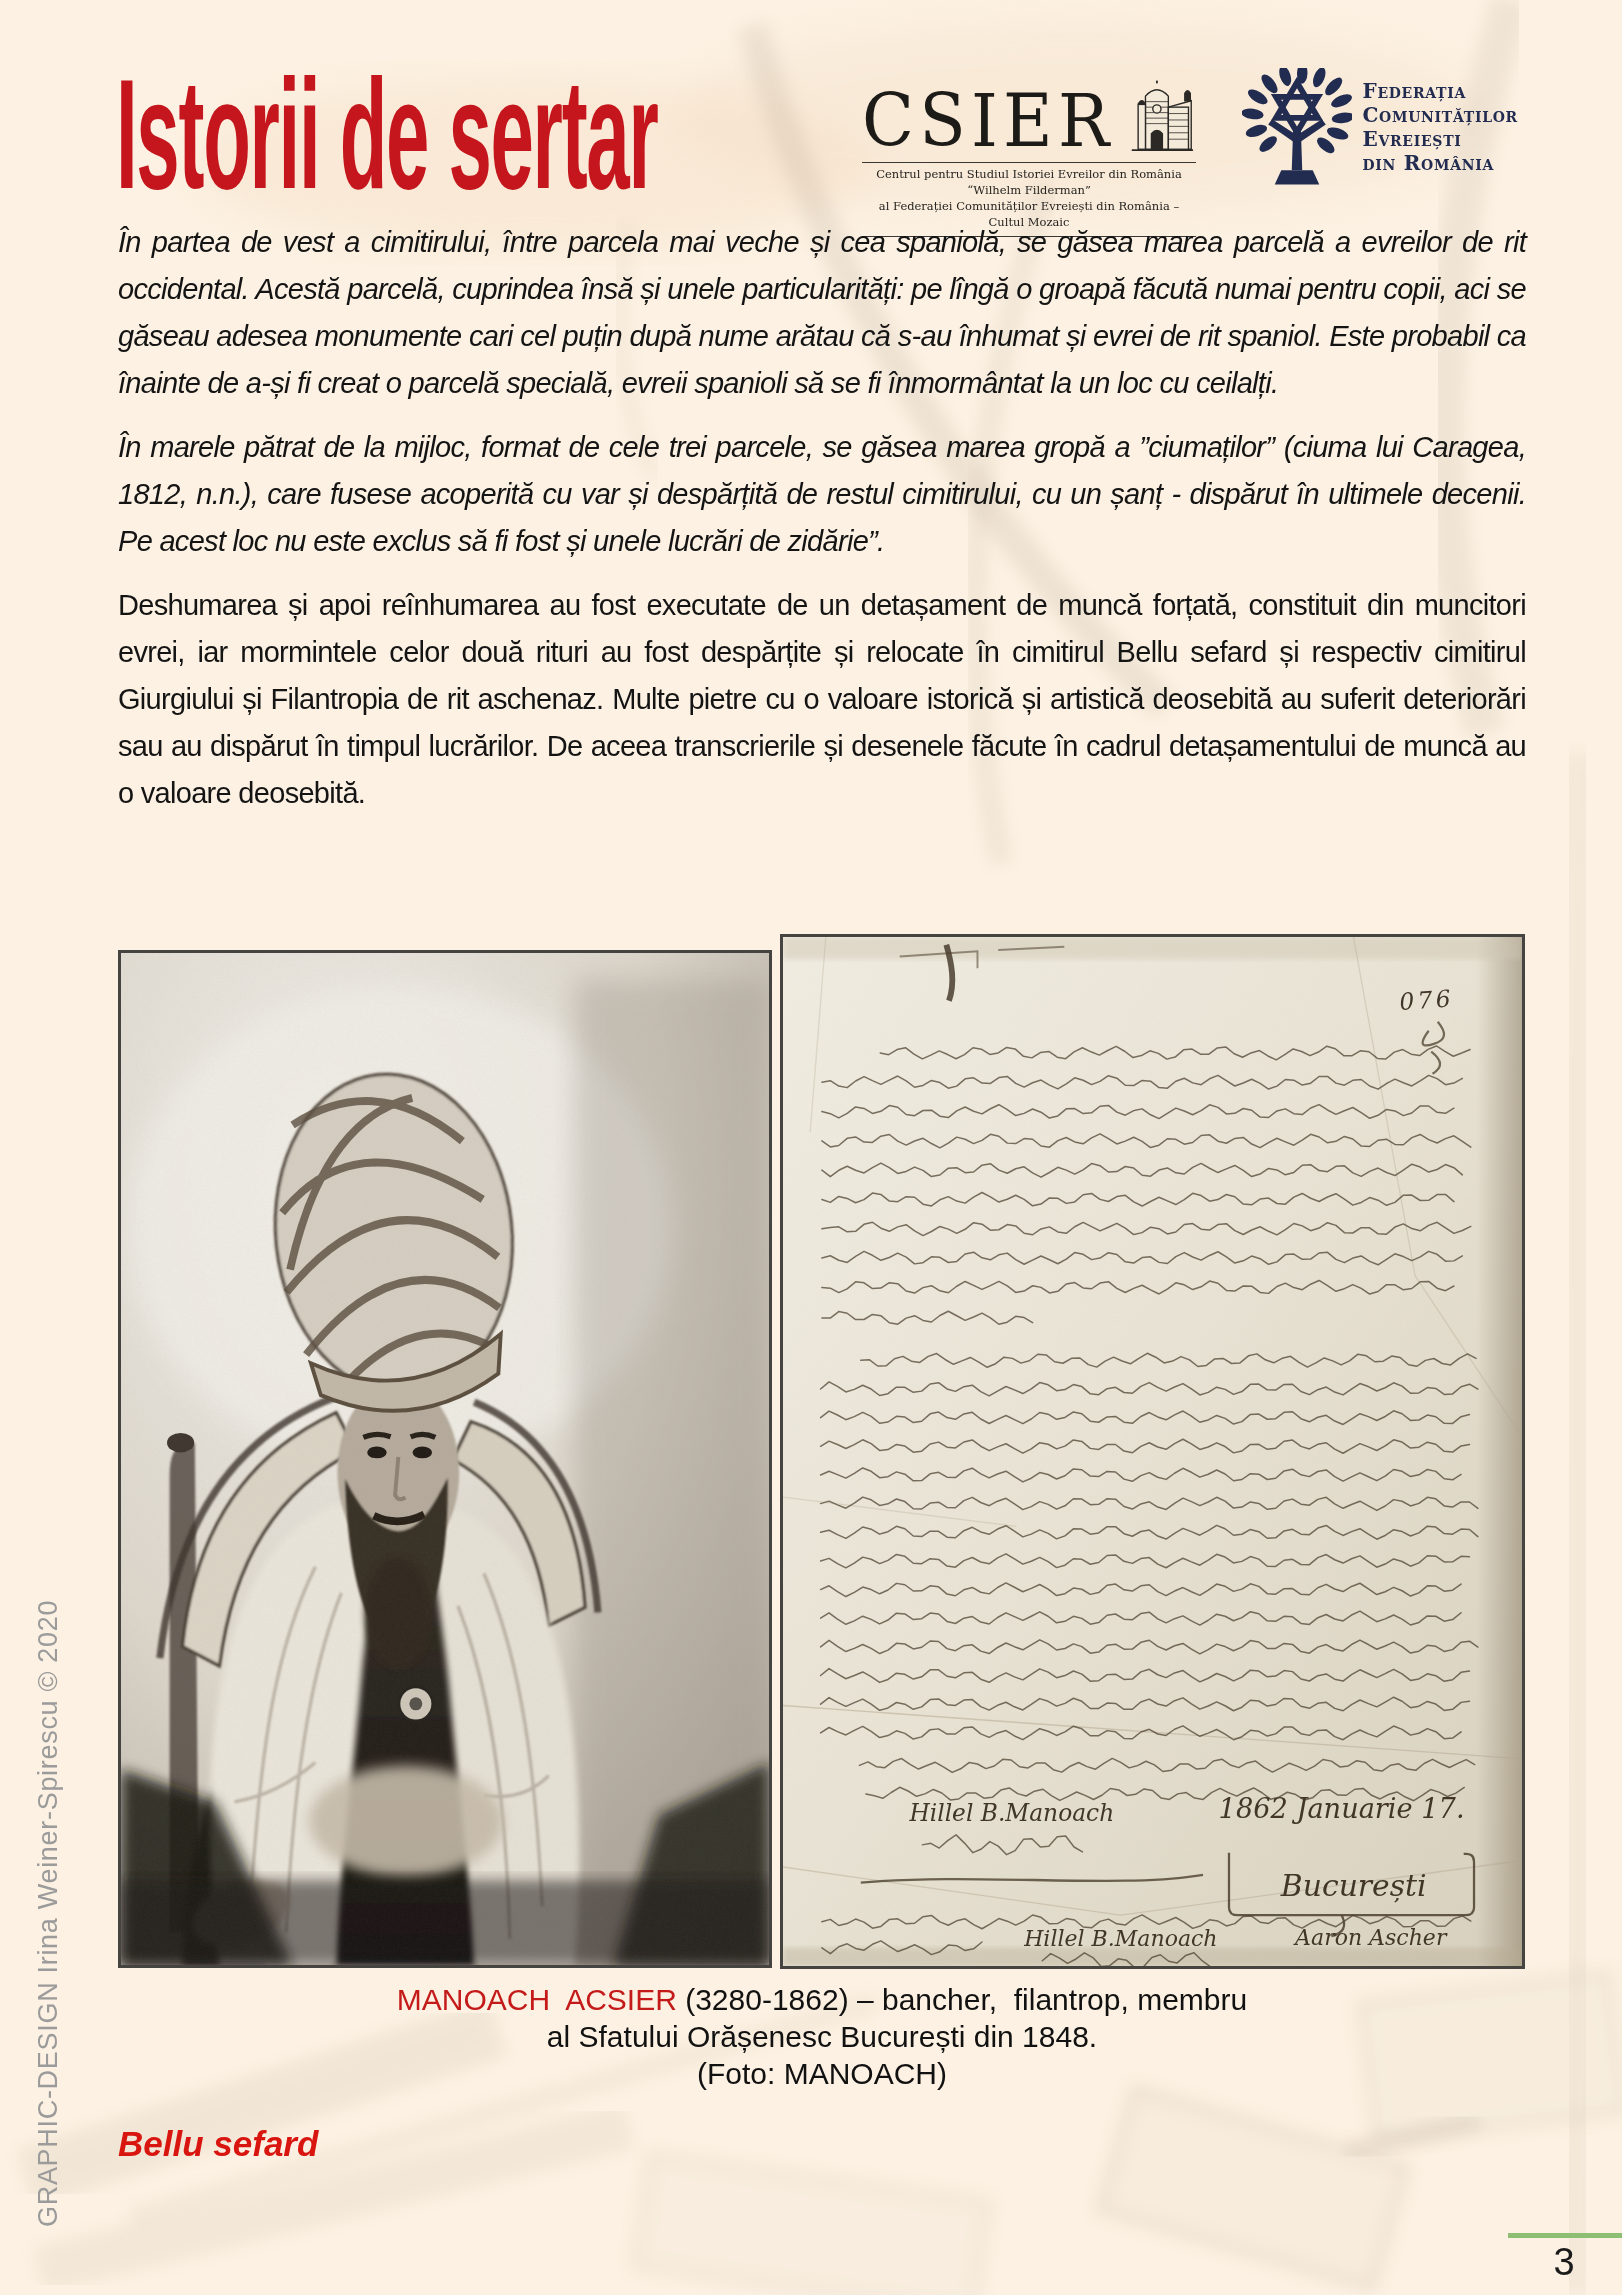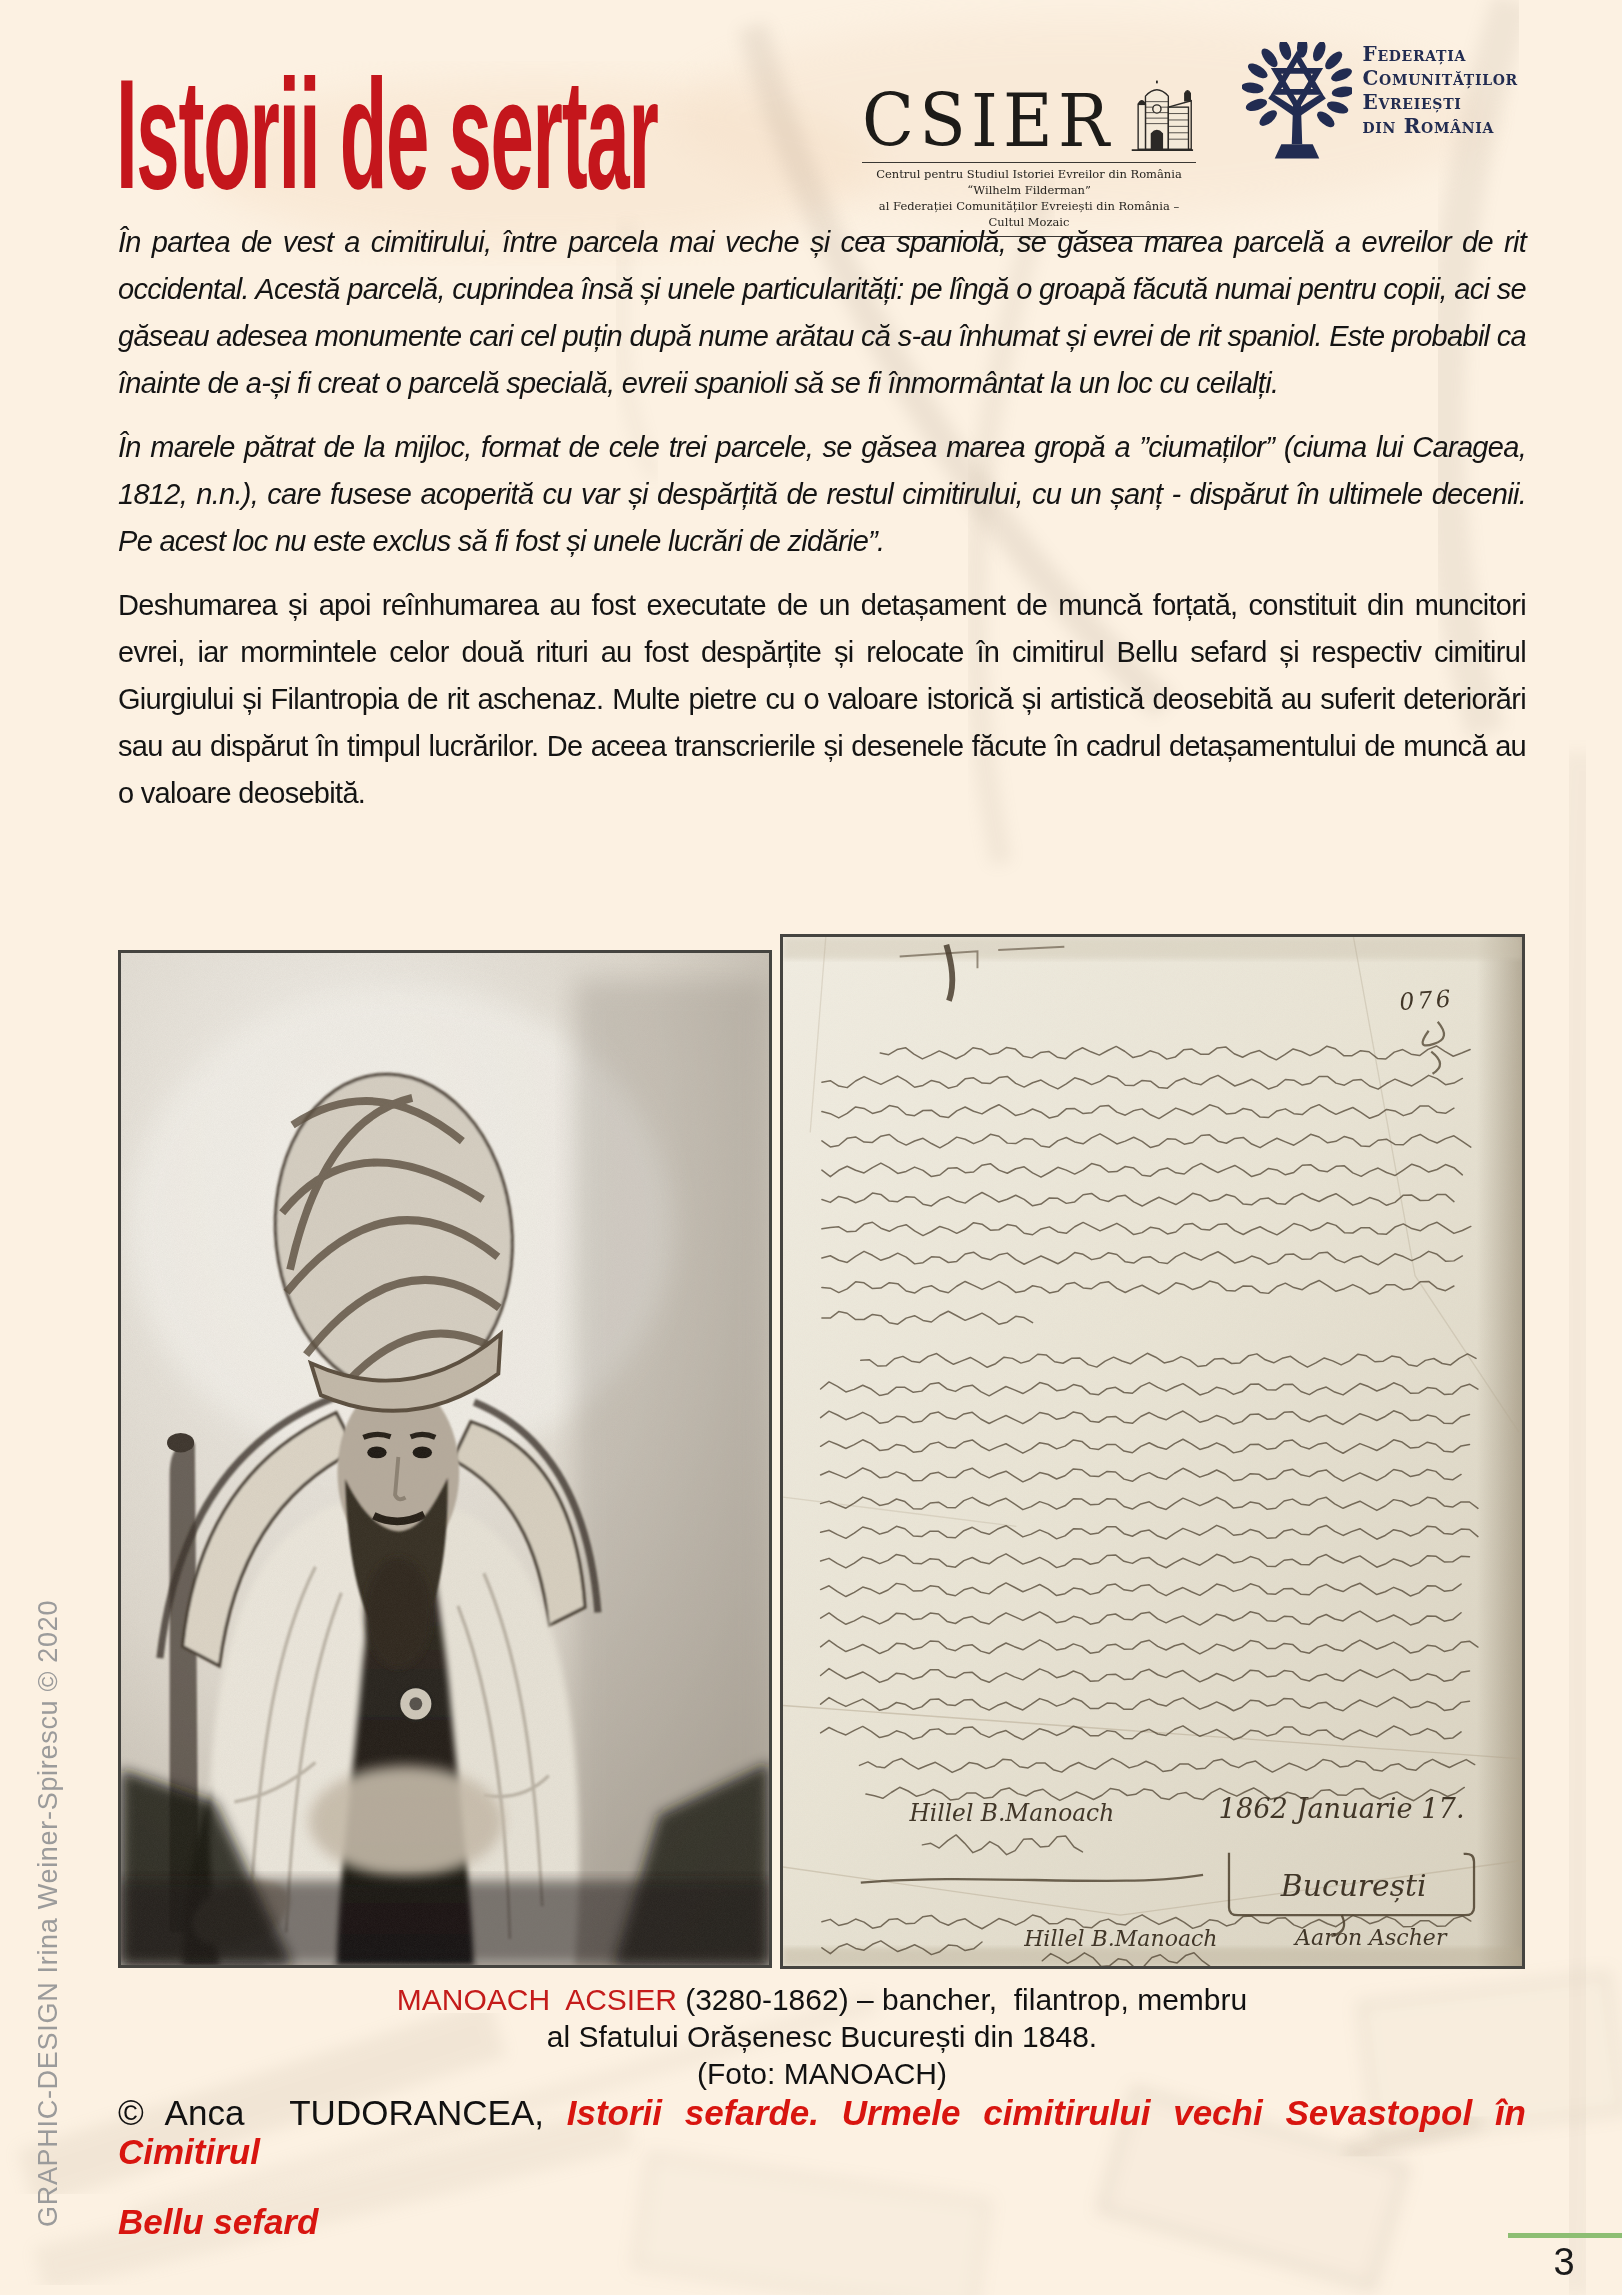--- a/index.html
+++ b/index.html
@@ -12,21 +12,21 @@
          font-weight:bold;color:#c4161c;letter-spacing:-2.6px;white-space:nowrap;
          transform:scaleX(0.50);transform-origin:left top;}
   .csier{position:absolute;left:862px;top:64px;width:334px;}
   .csier-top{display:flex;align-items:flex-end;justify-content:center;}
   .csier-acronym{font-family:"DejaVu Serif",serif;font-size:68px;line-height:1;
                  letter-spacing:5.2px;color:#1d1b18;transform:scaleY(1.08);transform-origin:bottom;}
   .csier-top svg{margin-left:3.9px;margin-bottom:-17px;}
   .csier-sub{margin-top:3.9px;border-top:1.3px solid #3a3733;border-bottom:1.3px solid #3a3733;
              padding:4.6px 0 5.9px;text-align:center;font-family:"DejaVu Serif",serif;
              font-size:11.5px;line-height:15.7px;color:#262420;}
-  .fcer{position:absolute;left:1242px;top:42px;display:flex;align-items:flex-start;}
+  .fcer{position:absolute;left:1242px;top:68px;display:flex;align-items:center;}
   .fcer-text{margin-left:10.5px;font-family:"DejaVu Serif",serif;font-variant:small-caps;
              font-size:20px;line-height:24px;letter-spacing:0.7px;color:#222c51;font-weight:bold;}
 
   
   .body-text{position:absolute;left:118px;top:219px;width:1408px;}
   .body-text p{margin:0 0 17px 0;font-size:29px;line-height:47px;letter-spacing:-0.7px;
                text-align:justify;color:#141414;}
   .body-text p.it{font-style:italic;}
 
   
@@ -345,21 +345,20 @@
     </svg>
   </div>
 
   <div class="caption">
     <div><span class="cap-red">MANOACH  ACSIER</span><span> (3280-1862) – bancher,  filantrop, membru</span></div>
     <div>al Sfatului Orășenesc București din 1848.</div>
     <div>(Foto: MANOACH)</div>
   </div>
 
   <div class="credit">
-    <div class="credit-l1"><span class="credit-black">© Anca  TUDORANCEA, </span><span class="credit-red">Istorii sefarde. Urmele cimitirului vechi Sevastopol în Cimitirul</span></div>
     <div class="credit-l2 credit-red">Bellu sefard</div>
   </div>
 
   <div class="vcredit">GRAPHIC-DESIGN Irina Weiner-Spirescu © 2020</div>
 
   <div class="footline"></div>
   <div class="pagenum">3</div>
 
 </div>
 

